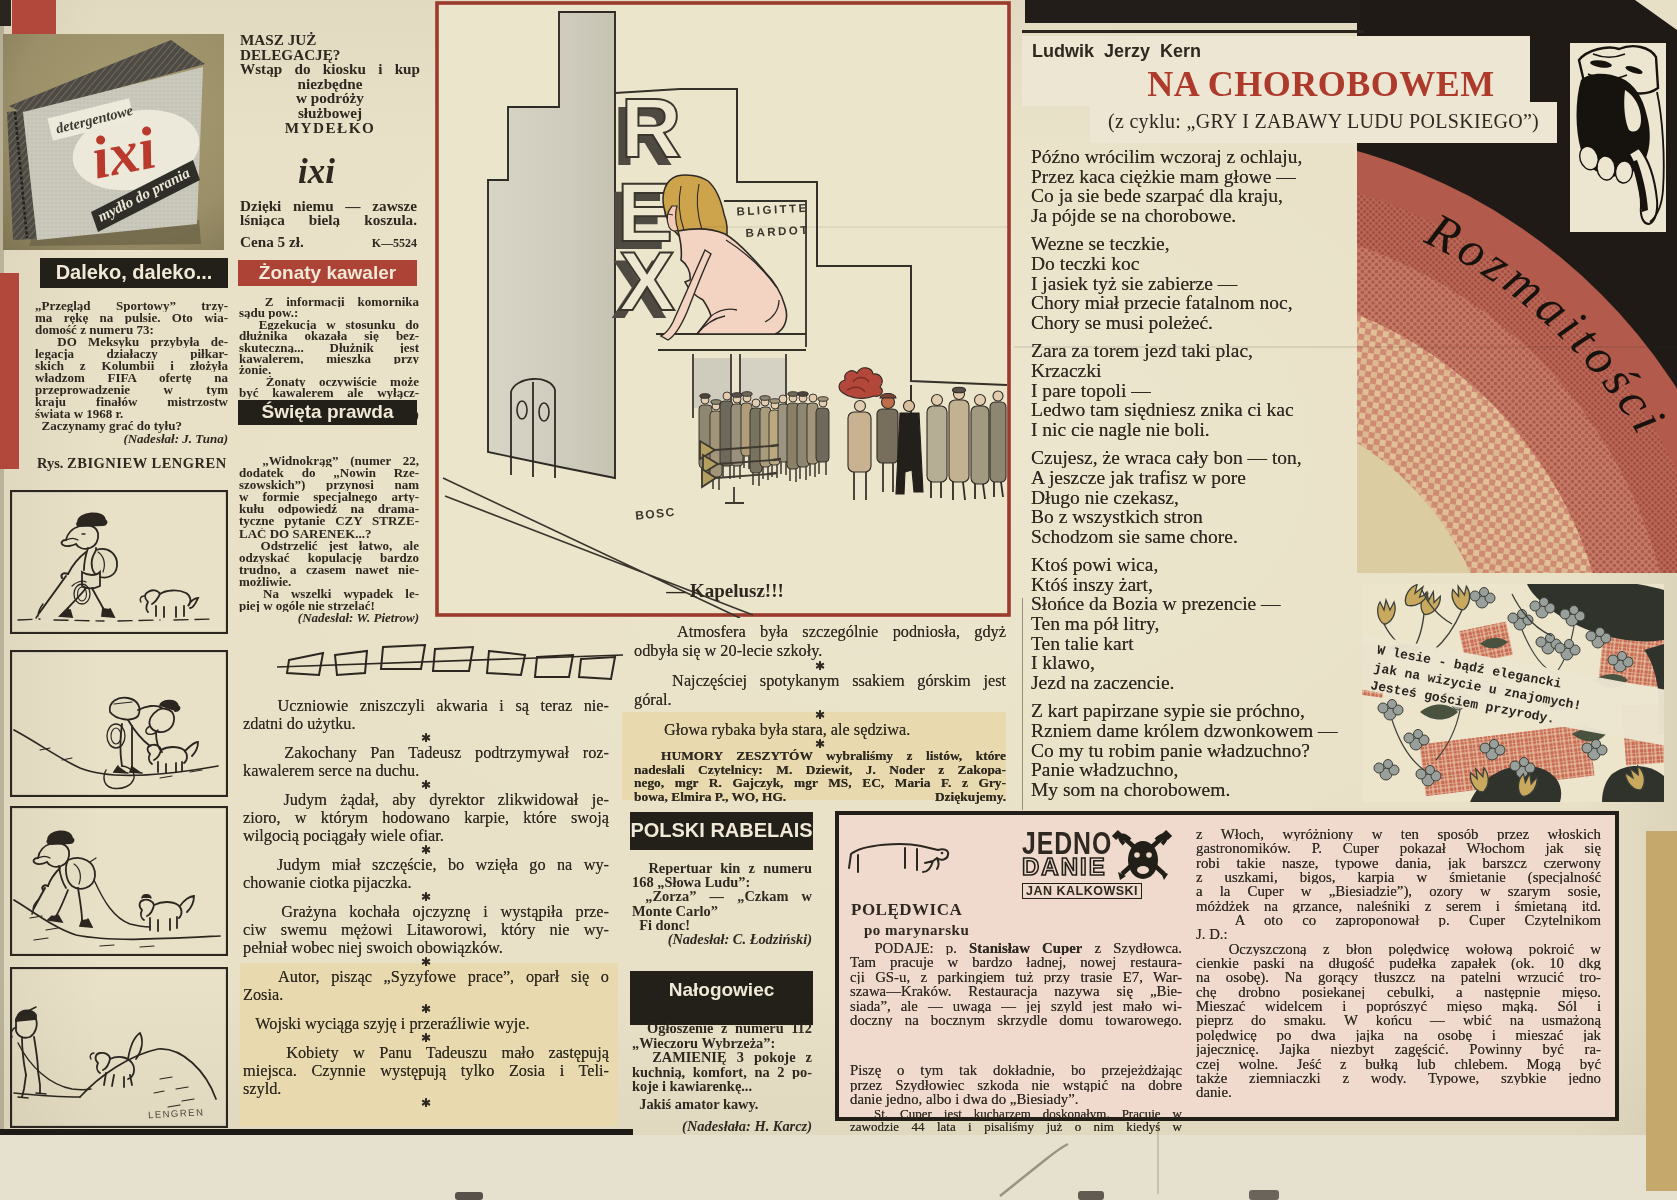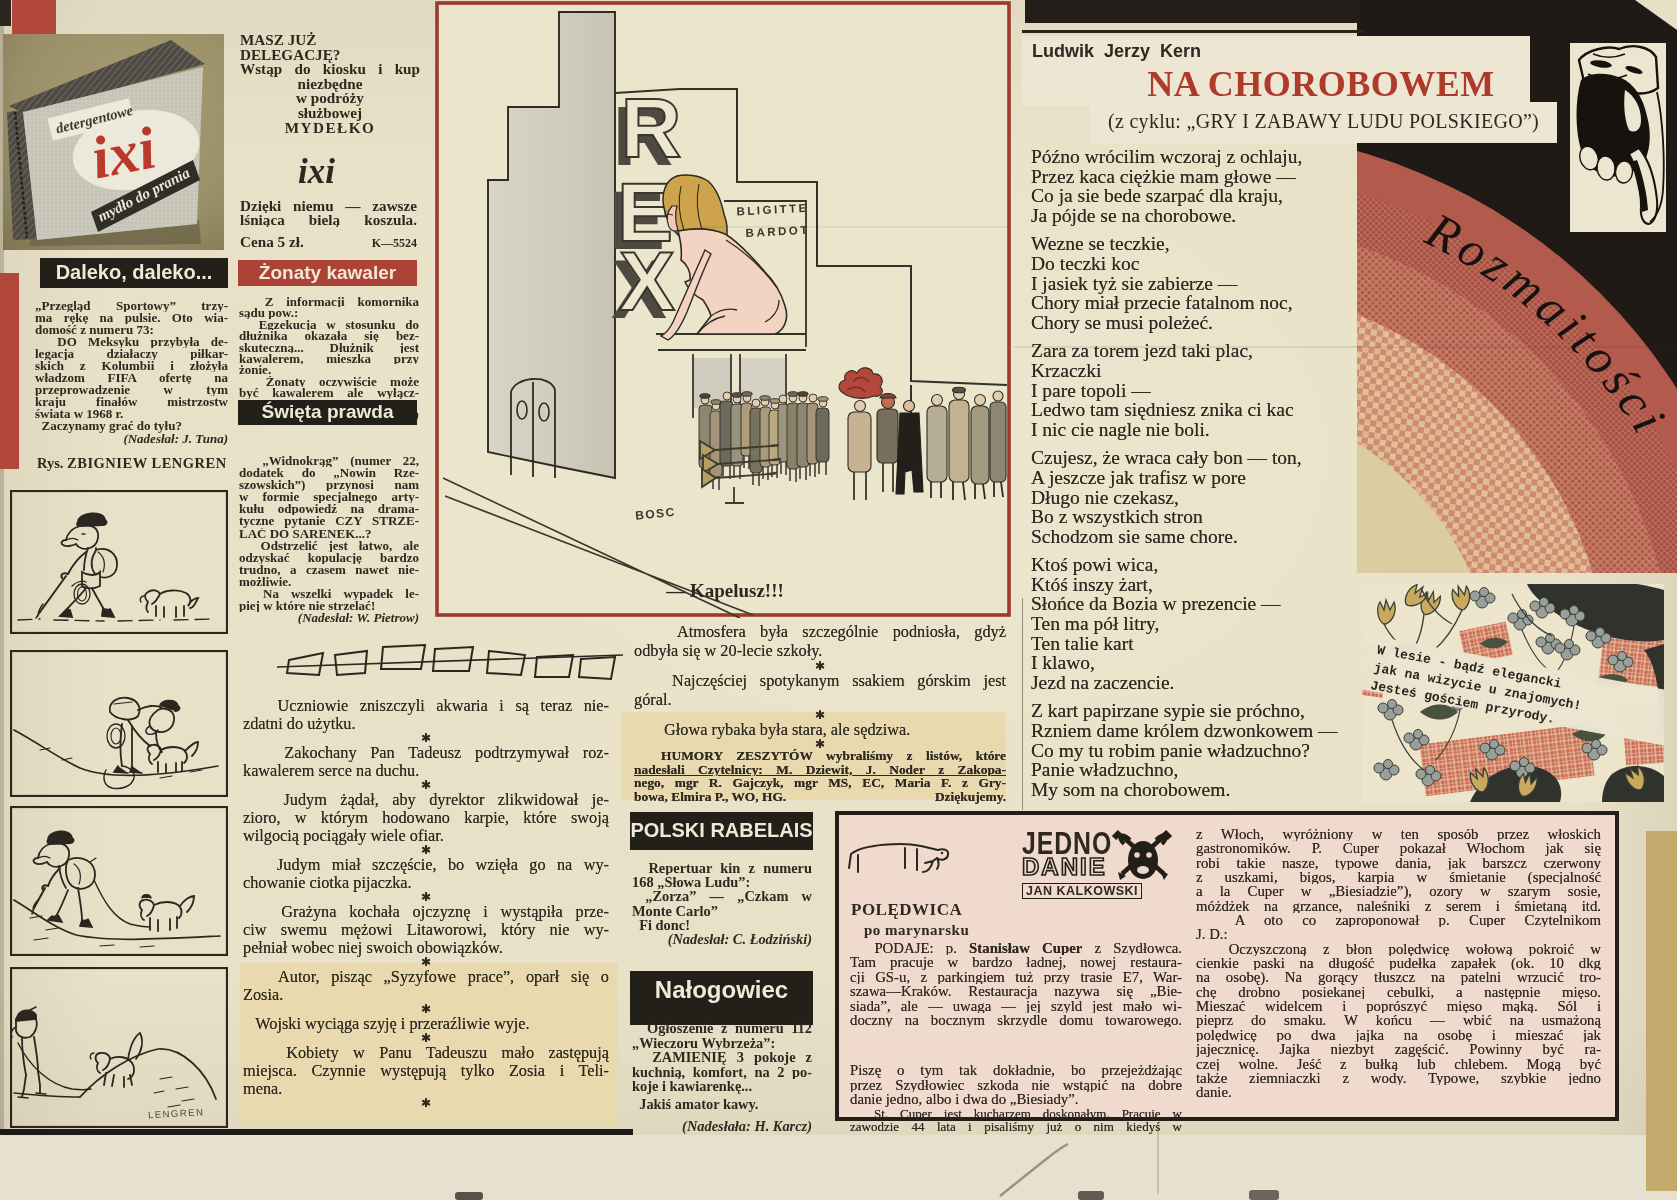--- a/index.html
+++ b/index.html
@@ -261,21 +261,21 @@
 <div class="sline jl">szowskich”) przynosi nam</div>
 <div class="sline jl">w formie specjalnego arty-</div>
 <div class="sline jl">kułu odpowiedź na drama-</div>
 <div class="sline jl">tyczne pytanie CZY STRZE-</div>
 <div class="sline ll">LAĆ DO SARENEK...?</div>
 <div class="sline jl">&nbsp;&nbsp;Odstrzelić jest łatwo, ale</div>
 <div class="sline jl">odzyskać kopulację bardzo</div>
 <div class="sline jl">trudno, a czasem nawet nie-</div>
 <div class="sline ll">możliwie.</div>
 <div class="sline jl">&nbsp;&nbsp;Na wszelki wypadek le-</div>
-<div class="sline ll">piej w które nie strzelać!</div>
+<div class="sline ll">piej w ogóle nie strzelać!</div>
 <div class="sline rl">(Nadesłał: W. Pietrow)</div>
 </div>
 
 <div class="abs" style="left:275px;top:635px;width:350px;height:55px;">
 <svg width="350" height="55" viewBox="0 0 350 55">
   <path d="M2 32 L348 20" stroke="#2b2620" stroke-width="1.6" fill="none"></path>
   <path d="M14 25 L48 18 L44 40 L12 38 Z M60 20 L92 16 L90 38 L62 40 Z M108 12 L150 10 L146 34 L106 34 Z M160 14 L198 12 L194 36 L158 36 Z M214 16 L250 20 L246 40 L212 38 Z M262 22 L298 20 L294 42 L260 42 Z M306 24 L340 22 L336 44 L304 42 Z" stroke="#2b2620" stroke-width="2" fill="none"></path>
 </svg>
 </div>
 
@@ -299,55 +299,55 @@
 <div class="hl8 jl">ciw swemu mężowi Litaworowi, który nie wy-</div>
 <div class="hl8 ll">pełniał wobec niej swoich obowiązków.</div>
 <div class="ast" style="height:11px;line-height:11px;">✱</div>
 <div class="hl8 jl">&nbsp;&nbsp;&nbsp;Autor, pisząc „Syzyfowe prace”, oparł się o</div>
 <div class="hl8 ll">Zosia.</div>
 <div class="ast" style="height:11px;line-height:11px;">✱</div>
 <div class="hl8 ll">&nbsp;&nbsp;&nbsp;Wojski wyciąga szyję i przeraźliwie wyje.</div>
 <div class="ast" style="height:11px;line-height:11px;">✱</div>
 <div class="hl8 jl">&nbsp;&nbsp;&nbsp;Kobiety w Panu Tadeuszu mało zastępują</div>
 <div class="hl8 jl">miejsca. Czynnie występują tylko Zosia i Teli-</div>
-<div class="hl8 ll">mena.</div>
+<div class="hl8 ll">szyld.</div>
 <div class="ast" style="height:11px;line-height:11px;">✱</div>
 </div>
 
 <div class="abs" style="left:622px;top:712px;width:384px;height:88px;background:#e8daae;"></div>
 
 <div class="abs ink" style="left:634px;top:622px;width:372px;font-size:16.3px;line-height:19.4px;">
 <div class="hline jl">&nbsp;&nbsp;&nbsp;Atmosfera była szczególnie podniosła, gdyż</div>
 <div class="hline ll">odbyła się w 20-lecie szkoły.</div>
 <div class="ast" style="height:10px;line-height:10px;">✱</div>
 <div class="hline jl">&nbsp;&nbsp;&nbsp;Najczęściej spotykanym ssakiem górskim jest</div>
 <div class="hline ll">góral.</div>
 <div class="ast" style="height:10px;line-height:10px;">✱</div>
 <div class="hline ll" style="text-indent:30px;">Głowa rybaka była stara, ale sędziwa.</div>
 <div class="ast" style="height:10px;line-height:10px;">✱</div>
 <div style="font-size:13.4px;line-height:13.7px;font-weight:bold;">
 <div class="jl" style="height:13.7px;overflow:hidden;">&nbsp;&nbsp;HUMORY ZESZYTÓW wybraliśmy z listów, które</div>
-<div class="jl" style="height:13.7px;overflow:hidden;text-decoration:underline;">nadesłali Czytelnicy: M. Dziewit, J. Noder z Zakopa-</div>
+<div class="jl" style="height:13.7px;overflow:hidden;">nadesłali Czytelnicy: M. Dziewit, J. Noder z Zakopa-</div>
 <div class="jl" style="height:13.7px;overflow:hidden;">nego, mgr R. Gajczyk, mgr MS, EC, Maria F. z Gry-</div>
 <div style="height:13.7px;overflow:hidden;">bowa, Elmira P., WO, HG.<span style="float:right;">Dziękujemy.</span></div>
 </div>
 </div>
 
 <div class="abs bar" style="left:630px;top:812px;width:183px;height:38px;background:#23201a;font-size:20px;line-height:37px;">POLSKI RABELAIS</div>
 
 <div class="abs" style="left:632px;top:861px;width:180px;font-size:14.4px;line-height:14.2px;font-weight:bold;">
 <div class="jl" style="height:14.2px;overflow:hidden;">&nbsp;&nbsp;Repertuar kin z numeru</div>
 <div class="ll" style="height:14.2px;overflow:hidden;">168 „Słowa Ludu”:</div>
 <div class="jl" style="height:14.2px;overflow:hidden;">&nbsp;„Zorza” — „Czkam w</div>
 <div class="ll" style="height:14.2px;overflow:hidden;">Monte Carlo”</div>
 <div class="ll" style="height:14.2px;overflow:hidden;">&nbsp;&nbsp;Fi donc!</div>
 <div class="rl" style="height:16px;overflow:hidden;">(Nadesłał: C. Łodziński)</div>
 </div>
 
-<div class="abs bar" style="left:630px;top:971px;width:183px;height:54px;background:#23201a;font-size:24px;line-height:37px;">Nałogowiec</div>
+<div class="abs bar" style="left:630px;top:971px;width:183px;height:54px;background:#23201a;font-size:19px;line-height:37px;">Nałogowiec</div>
 
 <div class="abs" style="left:632px;top:1021px;width:180px;font-size:14.4px;line-height:14.6px;font-weight:bold;">
 <div class="jl" style="height:14.6px;overflow:hidden;">&nbsp;&nbsp;Ogłoszenie z numeru 112</div>
 <div class="ll" style="height:14.6px;overflow:hidden;">„Wieczoru Wybrzeża”:</div>
 <div class="jl" style="height:14.6px;overflow:hidden;">&nbsp;&nbsp;ZAMIENIĘ 3 pokoje z</div>
 <div class="jl" style="height:14.6px;overflow:hidden;">kuchnią, komfort, na 2 po-</div>
 <div class="ll" style="height:14.6px;overflow:hidden;">koje i kawiarenkę...</div>
 <div class="ll" style="height:18px;overflow:hidden;padding-top:3px;">&nbsp;&nbsp;Jakiś amator kawy.</div>
 <div class="rl" style="height:18px;overflow:hidden;padding-top:4px;">(Nadesłała: H. Karcz)</div>
 </div>

